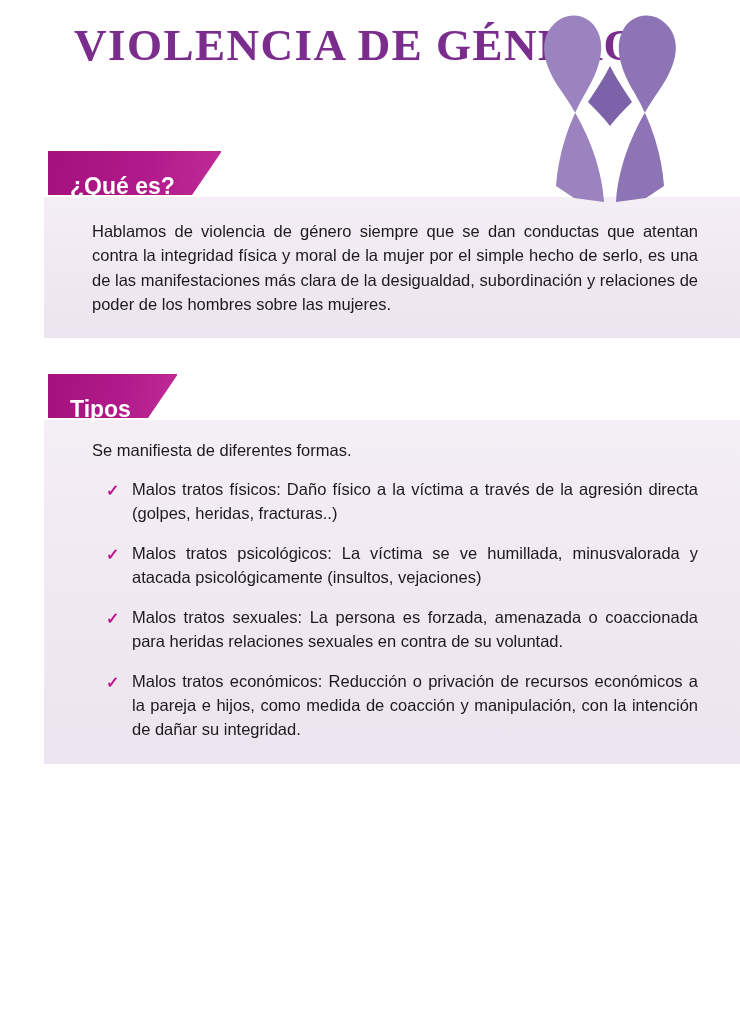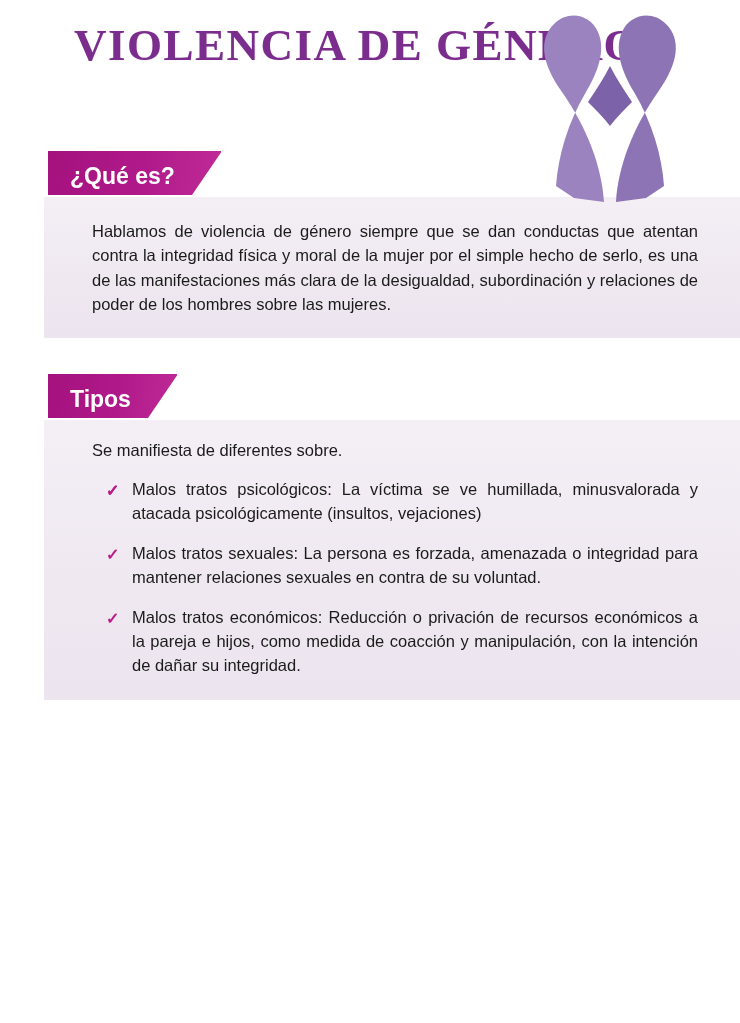--- a/index.html
+++ b/index.html
@@ -60,21 +60,21 @@
   .banner {
     position: relative;
     display: inline-block;
     margin-left: 48px;
     height: 44px;
     background: linear-gradient(100deg, #a4127e 0%, #b0198a 55%, #bf2b97 100%);
     color: #ffffff;
     font-size: 23px;
     font-weight: bold;
     line-height: 44px;
-    padding: 3px 46px 0 22px;
+    padding: 13px 46px 0 22px;
     font-family: "Liberation Sans", sans-serif;
   }
   .banner::after {
     content: "";
     position: absolute;
     right: -1px;
     top: 0;
     width: 0;
     height: 0;
     border-style: solid;
@@ -156,33 +156,34 @@
     <p class="para">Hablamos de violencia de género siempre que se dan conductas que atentan contra la integridad física y moral de la mujer por el simple hecho de serlo, es una de las manifestaciones más clara de la desigualdad, subordinación y relaciones de poder de los hombres sobre las mujeres.</p>
   </div>
 
   <div class="gap tall"></div>
 
   <div class="banner-wrap">
     <div class="banner">Tipos</div>
   </div>
 
   <div class="block">
-    <p class="para">Se manifiesta de diferentes sobre.</p>
+    <p class="para">Se manifiesta de diferentes formas.</p>
 
     <ul class="bullets">
       <li>
         <span class="check">✓</span>
+        <span>Malos tratos físicos: Daño físico a la víctima a través de la agresión directa (golpes, heridas, fracturas..)</span>
       </li>
       <li>
         <span class="check">✓</span>
         <span>Malos tratos psicológicos: La víctima se ve humillada, minusvalorada y atacada psicológicamente (insultos, vejaciones)</span>
       </li>
       <li>
         <span class="check">✓</span>
-        <span>Malos tratos sexuales: La persona es forzada, amenazada o integridad para mantener relaciones sexuales en contra de su voluntad.</span>
+        <span>Malos tratos sexuales: La persona es forzada, amenazada o coaccionada para heridas relaciones sexuales en contra de su voluntad.</span>
       </li>
       <li>
         <span class="check">✓</span>
         <span>Malos tratos económicos: Reducción o privación de recursos económicos a la pareja e hijos, como medida de coacción y manipulación, con la intención de dañar su integridad.</span>
       </li>
     </ul>
   </div>
 
 </div>
 

